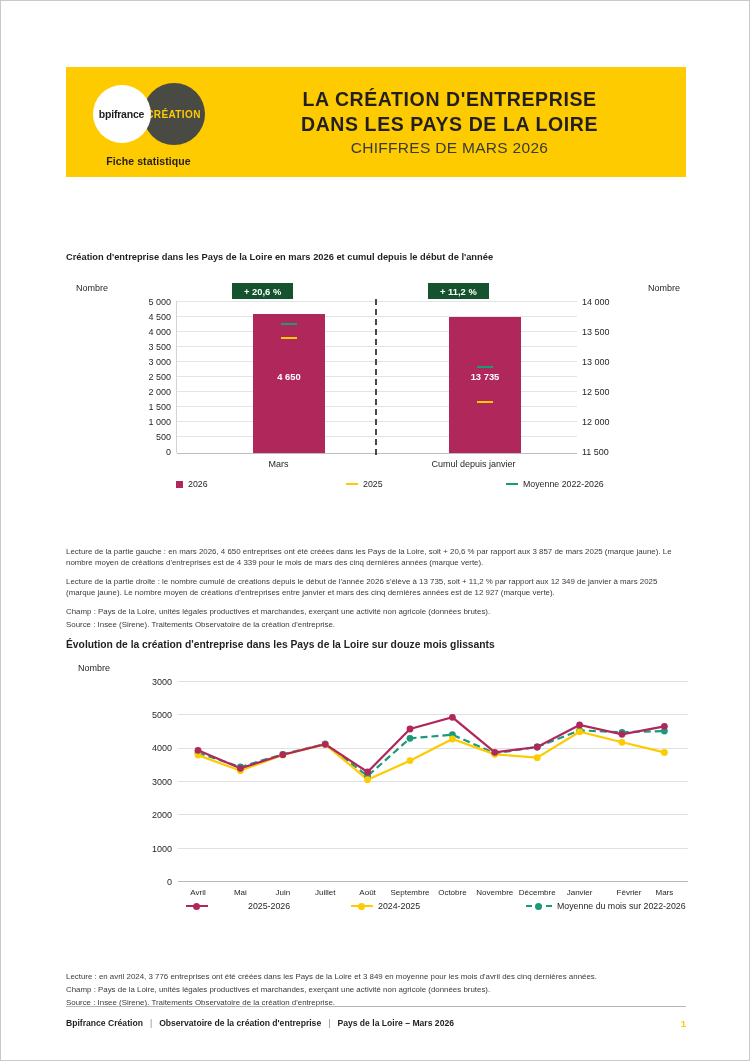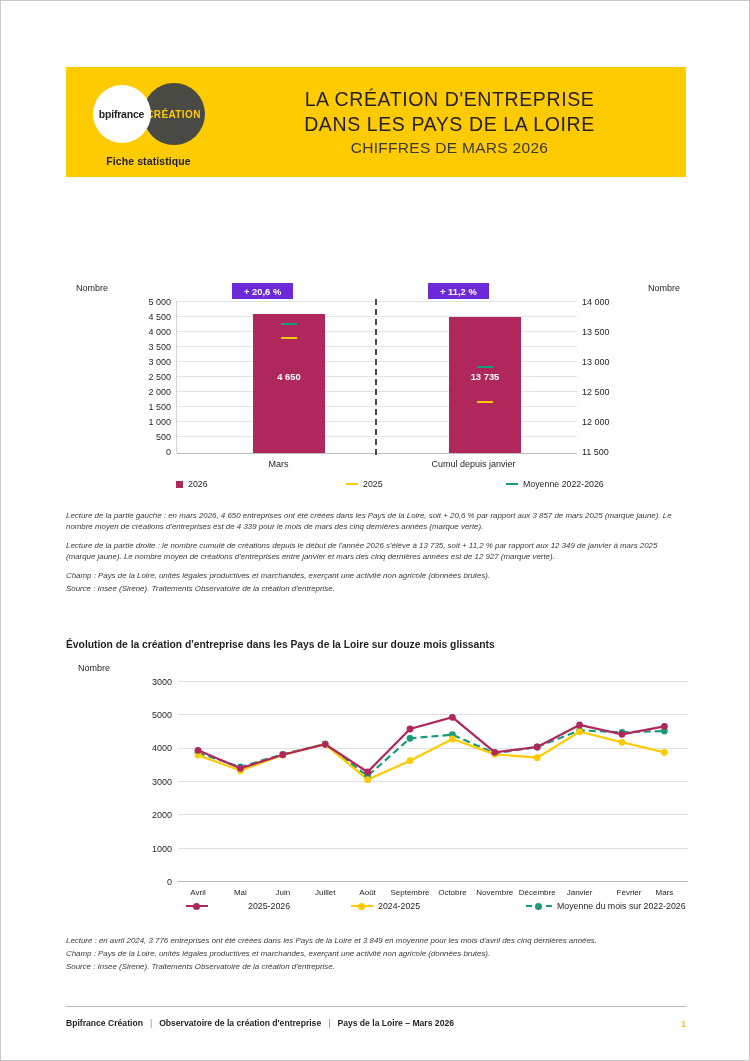--- a/index.html
+++ b/index.html
@@ -46,21 +46,21 @@
   }
   .fiche {
     margin-top:10px; font-size:10.5px; font-weight:bold; color:#231f20;
     letter-spacing:0.1px;
   }
   .banner-right {
     flex:1; display:flex; flex-direction:column; align-items:center; justify-content:center;
     padding-right:18px;
   }
   .bt1, .bt2 {
-    font-size:19.5px; font-weight:normal; color:#231f20; letter-spacing:0.6px;
+    font-size:19.5px; font-weight:bold; color:#231f20; letter-spacing:0.6px;
     line-height:1.28; text-align:center;
   }
   .bt3 {
     font-size:15.5px; color:#3a3a38; letter-spacing:0.3px; margin-top:3px; text-align:right;
   }
 
   
   .sec-title {
     position:absolute; font-size:9.3px; font-weight:bold; color:#231f20;
   }
@@ -102,39 +102,39 @@
   .bar-val {
     position:absolute; width:72px; text-align:center; color:#ffffff;
     font-size:9.4px; font-weight:bold;
   }
   .marker {
     position:absolute; width:16px; height:0; border-top:2.4px solid #000;
   }
   .mk-green { border-color:#1a9a7a; }
   .mk-yellow { border-color:#fdcb00; }
   .pct-box {
-    position:absolute; background:#6d28d9; color:#fff; font-size:9.4px;
+    position:absolute; background:#14532d; color:#fff; font-size:9.4px;
     font-weight:bold; padding:2.5px 12px;
   }
   .xcat {
     position:absolute; font-size:9px; color:#231f20; text-align:center;
   }
   .legend1 {
     position:absolute; left:110px; top:196px; width:470px;
     display:flex; font-size:8.8px; color:#231f20;
   }
   .lg-item { display:flex; align-items:center; gap:5px; }
   .sw-square { width:7px; height:7px; background:#b0275c; display:inline-block; }
   .sw-dashy { width:12px; height:0; border-top:2.2px solid #fdcb00; display:inline-block; }
   .sw-dashg { width:12px; height:0; border-top:2.2px solid #1a9a7a; display:inline-block; }
 
   
   .notes {
     position:absolute; left:65px; width:620px;
-    font-size:7.9px; font-style:italic; color:#3a3a38; line-height:1.45;
+    font-size:7.9px; color:#3a3a38; line-height:1.45;margin-top:36px;
   }
   #notes1 { top:509px; }
   #notes1 p { margin:0 0 7px 0; }
   #notes1 p.tight { margin:0 0 1.5px 0; }
   #notes2 { top:934px; }
   #notes2 p { margin:0 0 1.5px 0; }
 
   
   .c2 { position:absolute; left:65px; top:662px; width:620px; height:260px; }
   #c2-label { position:absolute; left:12px; top:0px; font-size:9px; }
@@ -192,20 +192,21 @@
       </div>
       <div class="fiche">Fiche statistique</div>
     </div>
     <div class="banner-right">
       <div class="bt1">LA CRÉATION D'ENTREPRISE</div>
       <div class="bt2">DANS LES PAYS DE LA LOIRE</div>
       <div class="bt3">CHIFFRES DE MARS 2026</div>
     </div>
   </div>
 
+  <div class="sec-title" id="t1">Création d'entreprise dans les Pays de la Loire en mars 2026 et cumul depuis le début de l'année</div>
 
   <div class="c1">
     <div class="axis-label" id="c1-left-label">Nombre</div>
     <div class="axis-label" id="c1-right-label">Nombre</div>
 
     <div class="ytick-l" style="top:14px;">5 000</div>
     <div class="ytick-l" style="top:29px;">4 500</div>
     <div class="ytick-l" style="top:44px;">4 000</div>
     <div class="ytick-l" style="top:59px;">3 500</div>
     <div class="ytick-l" style="top:74px;">3 000</div>

